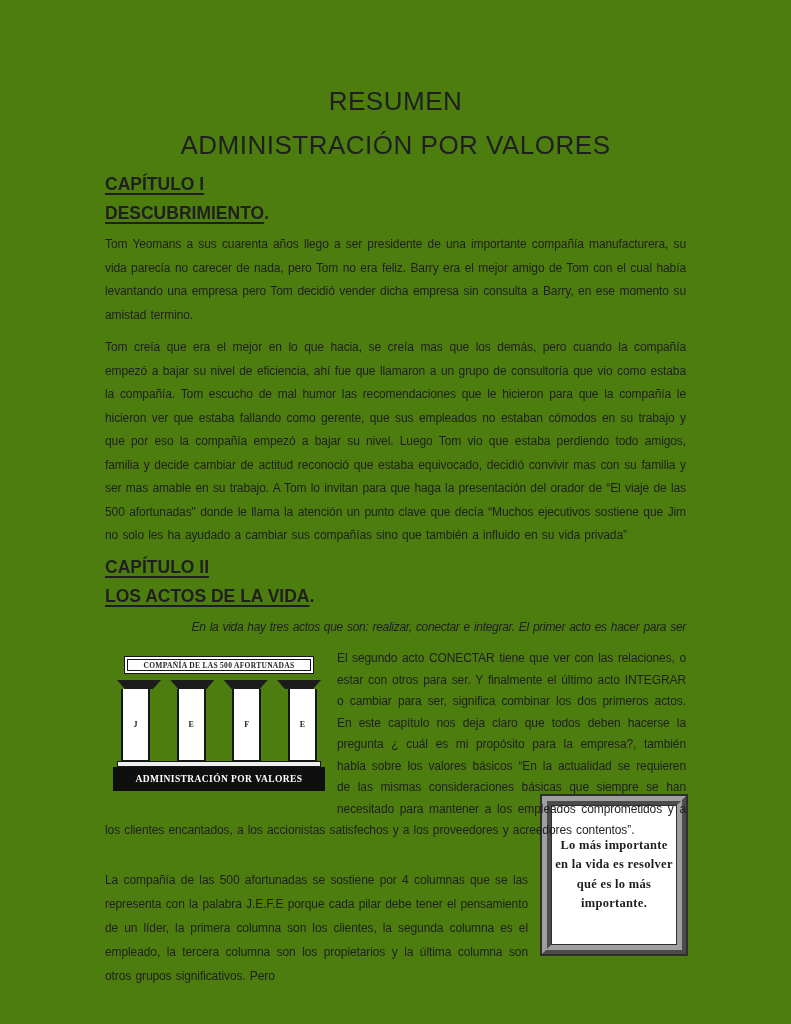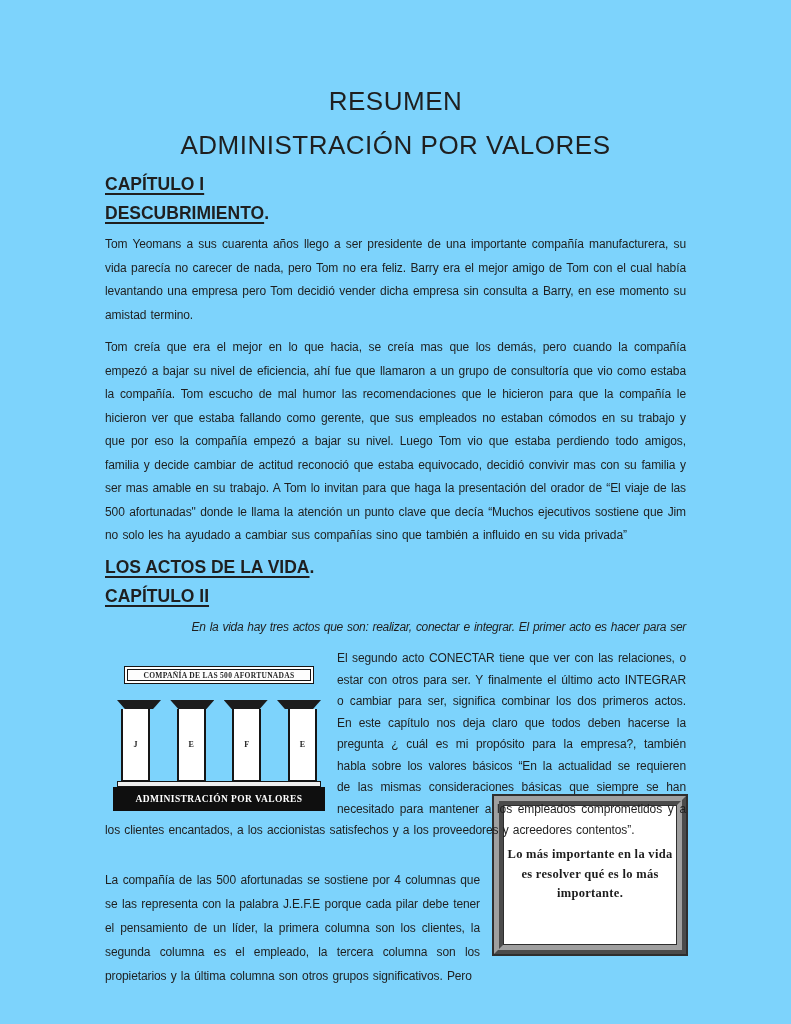--- a/index.html
+++ b/index.html
@@ -1,21 +1,21 @@
 <!DOCTYPE html>
 <html><head>
 <meta charset="utf-8">
 <style>
   * { margin:0; padding:0; box-sizing:border-box; }
   html,body { background:#ffffff; }
   .page {
     position:relative;
     width:791px; height:1024px;
     margin:0 auto;
-    background:#7dd3fc;
+    background:#4d7c0f;
     color:#1f1f1f;
     font-family:"Liberation Sans", sans-serif;
     padding:86px 105px 30px 105px;
     overflow:hidden;
   }
   .doc-title {
     text-align:center;
     font-size:26px;
     letter-spacing:0.5px;
     margin-bottom:13px;
@@ -44,21 +44,21 @@
   .wrap-par { line-height:21.5px; margin-top:5px; }
   .final-par { margin-top:26px; line-height:24px; }
 
   
   .temple {
     float:left;
     width:212px; height:160px;
     margin:2px 12px 0 8px;
   }
   .temple-banner {
-    width:190px; margin:16px auto;
+    width:190px; margin:6px auto;
     border:1px solid #161616;
     box-shadow: inset 0 0 0 2px #ffffff, inset 0 0 0 3px #161616;
     padding:4px 2px 3px 2px;
     text-align:center;
     font-family:"Liberation Serif", serif;
     font-weight:bold;
     font-size:7.5px;
     letter-spacing:0.3px;
     background:#fdfdfd;
   }
@@ -98,21 +98,21 @@
     display:flex; align-items:center; justify-content:center;
     font-family:"Liberation Serif", serif;
     font-weight:bold;
     font-size:9.5px;
     letter-spacing:0.4px;
   }
 
   
   .frame {
     float:right;
-    width:192px; height:158px;
+    width:144px; height:158px;
     margin:-55px 0 8px 14px;
     border:9px ridge #9f9f9f;
     box-shadow: 0 0 0 2px #2e2e2e, inset 0 0 0 1px #2e2e2e;
     background:#ffffff;
     display:flex; align-items:center; justify-content:center;
     padding:8px 4px;
   }
   .frame-text {
     font-family:"Liberation Serif", serif;
     font-weight:bold;
@@ -133,23 +133,23 @@
   <div class="doc-title">ADMINISTRACIÓN POR VALORES</div>
 
   <div class="chapter-heading"><span class="u">CAPÍTULO I</span></div>
 
   <div class="chapter-heading"><span class="u">DESCUBRIMIENTO</span><span>.</span></div>
 
   <p class="body-par">Tom Yeomans a sus cuarenta años llego a ser presidente de una importante compañía manufacturera, su vida parecía no carecer de nada, pero Tom no era feliz. Barry era el mejor amigo de Tom con el cual había levantando una empresa pero Tom decidió vender dicha empresa sin consulta a Barry, en ese momento su amistad termino.</p>
 
   <p class="body-par">Tom creía que era el mejor en lo que hacia, se creía mas que los demás, pero cuando la compañía empezó a bajar su nivel de eficiencia, ahí fue que llamaron a un grupo de consultoría que vio como estaba la compañía. Tom escucho de mal humor las recomendaciones que le hicieron para que la compañía le hicieron ver que estaba fallando como gerente, que sus empleados no estaban cómodos en su trabajo y que por eso la compañía empezó a bajar su nivel. Luego Tom vio que estaba perdiendo todo amigos, familia y decide cambiar de actitud reconoció que estaba equivocado, decidió convivir mas con su familia y ser mas amable en su trabajo. A Tom lo invitan para que haga la presentación del orador de “El viaje de las 500 afortunadas" donde le llama la atención un punto clave que decía “Muchos ejecutivos sostiene que Jim no solo les ha ayudado a cambiar sus compañías sino que también a influido en su vida privada”</p>
 
+  <div class="chapter-heading"><span class="u">CAPÍTULO II</span></div>
+
   <div class="chapter-heading"><span class="u">LOS ACTOS DE LA VIDA</span><span>.</span></div>
-
-  <div class="chapter-heading"><span class="u">CAPÍTULO II</span></div>
 
   <p class="body-par intro-par">En la vida hay tres actos que son: realizar, conectar e integrar. El primer acto es hacer para ser</p>
 
   <div class="wrap-section">
 
     <figure class="temple">
       <div class="temple-banner">COMPAÑÍA DE LAS 500 AFORTUNADAS</div>
       <div class="capitals-row">
         <div class="capital"></div>
         <div class="capital"></div>

